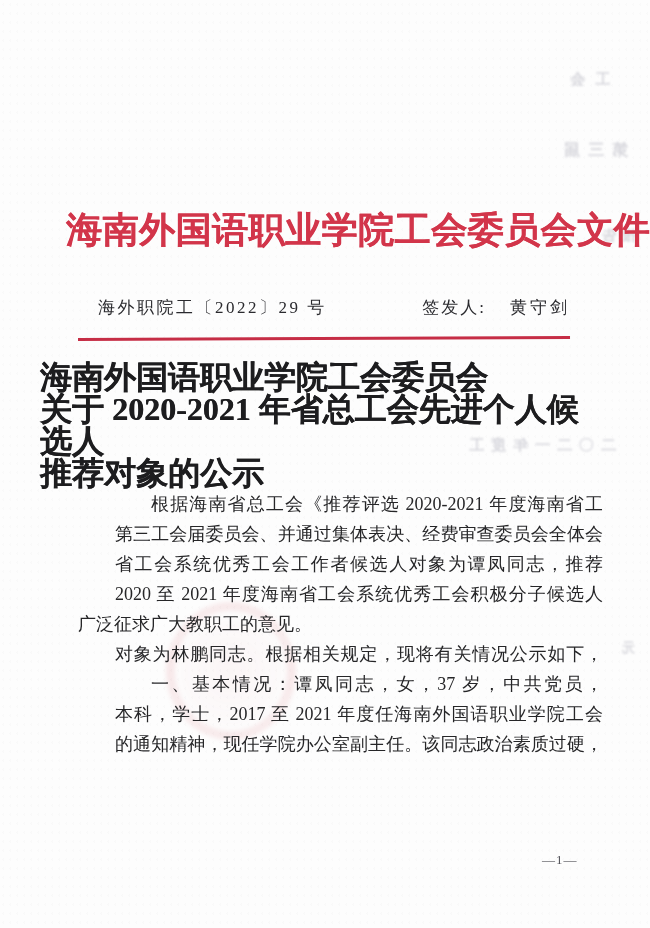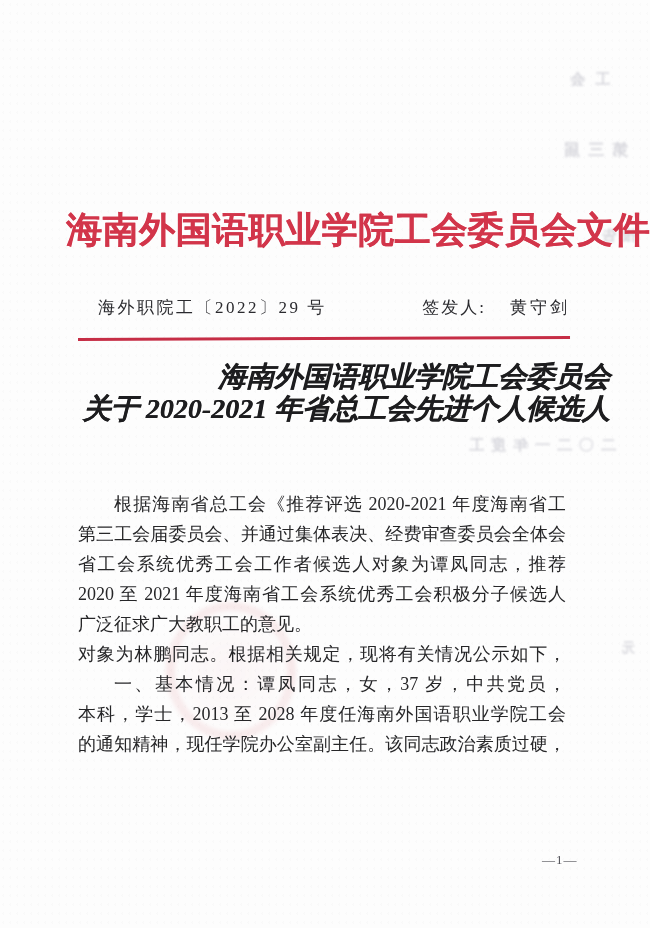--- a/index.html
+++ b/index.html
@@ -59,40 +59,39 @@
     height: 3px;
     background: #c62e46;
     transform: rotate(-0.25deg);
   }
   
   .doc-title {
     position: absolute;
     top: 361px;
     left: 40px;
     width: 570px;
-    text-align: right;
-    font-size: 28px;
+    text-align: left;
+    font-size: 32px;
     line-height: 32px;
     font-weight: bold;
     color: #1d1d1f;
     text-shadow: 0.4px 0 0 #1d1d1f;
-    font-style: italic;
   }
   
   .body-text {
     position: absolute;
     top: 489px;
     left: 78px;
     width: 488px;
     font-size: 18px;
     line-height: 30px;
     color: #262628;
   }
   .body-text .line { width: 100%; }
-  .jl { text-align: justify; text-align-last: justify; }
+  .jl { text-align: justify; text-align-last: justify; margin-left: 37px; }
   .indent { text-indent: 2em; }
   
   .page-number {
     position: absolute;
     top: 852px;
     left: 542px;
     font-size: 13px;
     letter-spacing: 1px;
     color: #55555c;
   }
@@ -143,31 +142,32 @@
     <span class="issuer">
       <span>签发人:</span><span class="issuer-name">黄守剑</span>
     </span>
   </div>
 
   <div class="red-rule"></div>
 
   <div class="doc-title">
     <div>海南外国语职业学院工会委员会</div>
     <div>关于 2020-2021 年省总工会先进个人候选人</div>
+    <div>推荐对象的公示</div>
   </div>
 
   <div class="seal-bleed"></div>
 
   <div class="body-text">
     <div class="line jl indent">根据海南省总工会《推荐评选 2020-2021 年度海南省工</div>
     <div class="line jl">第三工会届委员会、并通过集体表决、经费审查委员会全体会</div>
     <div class="line jl">省工会系统优秀工会工作者候选人对象为谭凤同志，推荐</div>
     <div class="line jl">2020 至 2021 年度海南省工会系统优秀工会积极分子候选人</div>
     <div class="line">广泛征求广大教职工的意见。</div>
     <div class="line jl">对象为林鹏同志。根据相关规定，现将有关情况公示如下，</div>
     <div class="line jl indent">一、基本情况：谭凤同志，女，37 岁，中共党员，</div>
-    <div class="line jl">本科，学士，2013 至 2028 年度任海南外国语职业学院工会</div>
+    <div class="line jl">本科，学士，2017 至 2021 年度任海南外国语职业学院工会</div>
     <div class="line jl">的通知精神，现任学院办公室副主任。该同志政治素质过硬，</div>
   </div>
 
   <div class="page-number">—1—</div>
 
 </div>
 
 </body></html>

